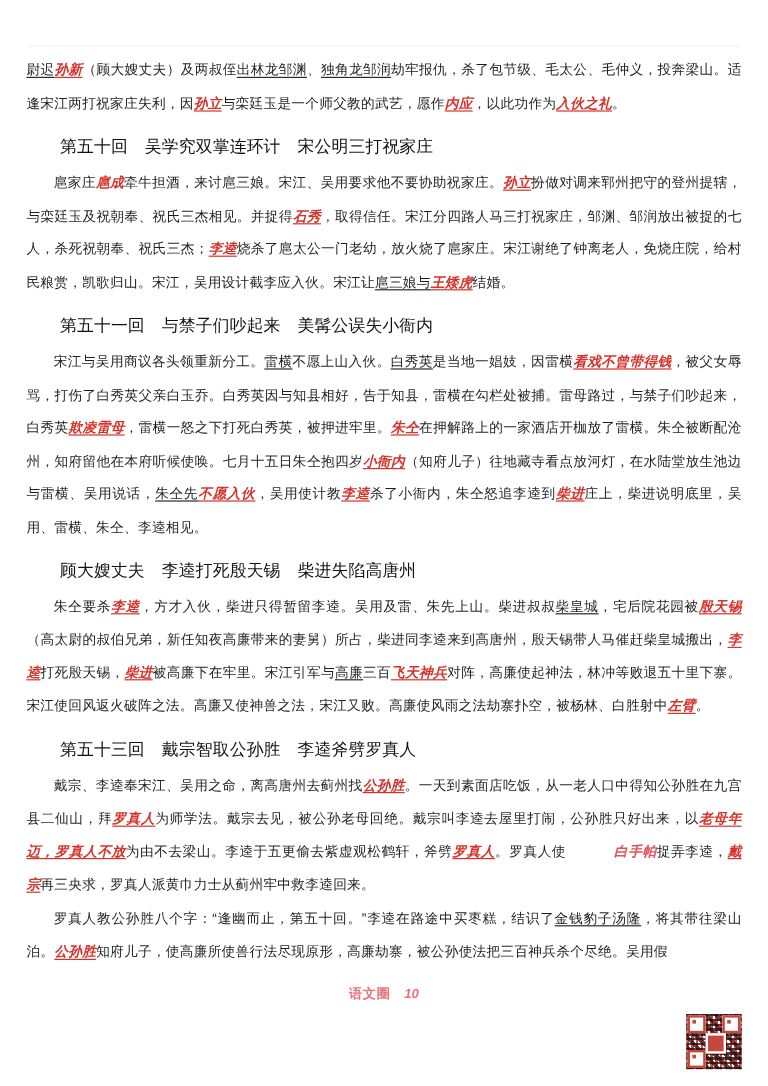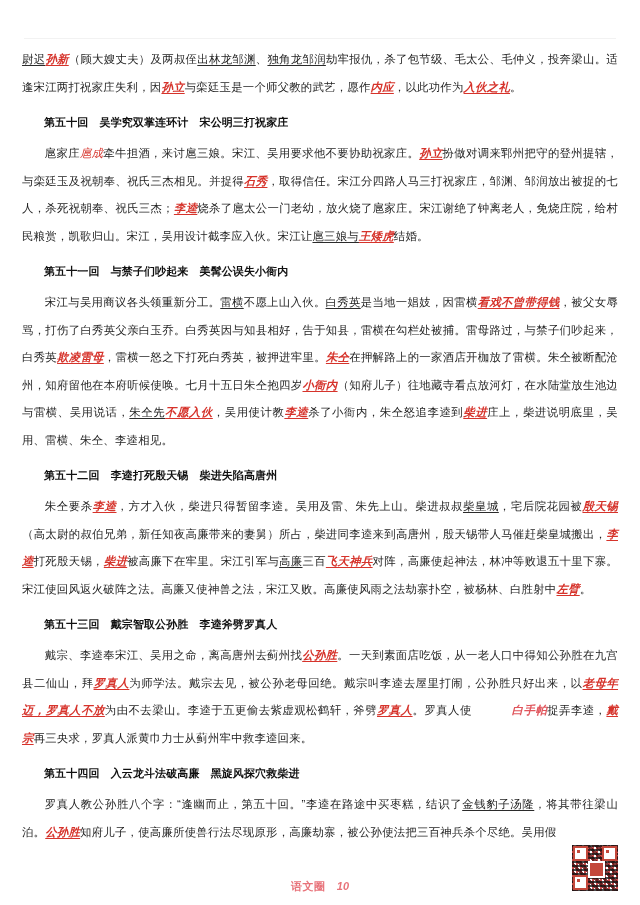--- a/index.html
+++ b/index.html
@@ -43,57 +43,57 @@
     color: #1f1f1f;
   }
   p.body-para {
     text-indent: 2em;
   }
   p.cont {
     text-indent: 0;
   }
   h2.chapter-heading {
     margin: 8px 0 4px 0;
-    font-size: 11px;
+    font-size: 14px;
     line-height: 27px;
-    font-weight: bold;
+    font-weight: normal;
     color: #111111;
     text-indent: 2em;
     letter-spacing: 0.01em;
   }
   
   .u {
     text-decoration: underline;
     text-decoration-color: #2b2b2b;
     text-underline-offset: 2px;
   }
   .r {
     color: #d6332b;
-    font-weight: normal;
+    font-weight: bold;
     font-style: italic;
   }
   .ru {
     color: #d6332b;
     font-weight: bold;
     font-style: italic;
     text-decoration: underline;
     text-decoration-color: #d6332b;
     text-underline-offset: 2px;
   }
   .rp {
     color: #e0555c;
     font-weight: bold;
     font-style: italic;
     padding-left: 40px;
   }
   .footer {
     position: absolute;
     left: 0;
     right: 0;
-    top: 876px;
+    top: 819px;
     text-align: center;
   }
   .footer-brand {
     display: inline-block;
     color: #e8737a;
     font-size: 11px;
     font-weight: bold;
     letter-spacing: 0.5px;
   }
   .footer-page {
@@ -151,25 +151,24 @@
 <div class="page">
 
   <div class="top-rule"></div>
 
   <div class="content">
       <p class="body-para cont"><span class="u">尉迟</span><span class="ru">孙新</span><span>（顾大嫂丈夫）及两叔侄</span><span class="u">出林龙邹渊</span><span>、</span><span class="u">独角龙邹润</span><span>劫牢报仇，杀了包节级、毛太公、毛仲义，投奔梁山。适逢宋江两打祝家庄失利，因</span><span class="ru">孙立</span><span>与栾廷玉是一个师父教的武艺，愿作</span><span class="ru">内应</span><span>，以此功作为</span><span class="ru">入伙之礼</span><span>。</span></p>
       <h2 class="chapter-heading">第五十回　吴学究双掌连环计　宋公明三打祝家庄</h2>
       <p class="body-para"><span>扈家庄</span><span class="r">扈成</span><span>牵牛担酒，来讨扈三娘。宋江、吴用要求他不要协助祝家庄。</span><span class="ru">孙立</span><span>扮做对调来郓州把守的登州提辖，与栾廷玉及祝朝奉、祝氏三杰相见。并捉得</span><span class="ru">石秀</span><span>，取得信任。宋江分四路人马三打祝家庄，邹渊、邹润放出被捉的七人，杀死祝朝奉、祝氏三杰；</span><span class="ru">李逵</span><span>烧杀了扈太公一门老幼，放火烧了扈家庄。宋江谢绝了钟离老人，免烧庄院，给村民粮赏，凯歌归山。宋江，吴用设计截李应入伙。宋江让</span><span class="u">扈三娘与</span><span class="ru">王矮虎</span><span>结婚。</span></p>
       <h2 class="chapter-heading">第五十一回　与禁子们吵起来　美髯公误失小衙内</h2>
       <p class="body-para"><span>宋江与吴用商议各头领重新分工。</span><span class="u">雷横</span><span>不愿上山入伙。</span><span class="u">白秀英</span><span>是当地一娼妓，因雷横</span><span class="ru">看戏不曾带得钱</span><span>，被父女辱骂，打伤了白秀英父亲白玉乔。白秀英因与知县相好，告于知县，雷横在勾栏处被捕。雷母路过，与禁子们吵起来，白秀英</span><span class="ru">欺凌雷母</span><span>，雷横一怒之下打死白秀英，被押进牢里。</span><span class="ru">朱仝</span><span>在押解路上的一家酒店开枷放了雷横。朱仝被断配沧州，知府留他在本府听候使唤。七月十五日朱仝抱四岁</span><span class="ru">小衙内</span><span>（知府儿子）往地藏寺看点放河灯，在水陆堂放生池边与雷横、吴用说话，</span><span class="u">朱仝先</span><span class="ru">不愿入伙</span><span>，吴用使计教</span><span class="ru">李逵</span><span>杀了小衙内，朱仝怒追李逵到</span><span class="ru">柴进</span><span>庄上，柴进说明底里，吴用、雷横、朱仝、李逵相见。</span></p>
-      <h2 class="chapter-heading">第五十二回　李逵打死殷天锡　柴进失陷高唐州</h2>
+      <h2 class="chapter-heading">顾大嫂丈夫　李逵打死殷天锡　柴进失陷高唐州</h2>
       <p class="body-para"><span>朱仝要杀</span><span class="ru">李逵</span><span>，方才入伙，柴进只得暂留李逵。吴用及雷、朱先上山。柴进叔叔</span><span class="u">柴皇城</span><span>，宅后院花园被</span><span class="ru">殷天锡</span><span>（高太尉的叔伯兄弟，新任知夜高廉带来的妻舅）所占，柴进同李逵来到高唐州，殷天锡带人马催赶柴皇城搬出，</span><span class="ru">李逵</span><span>打死殷天锡，</span><span class="ru">柴进</span><span>被高廉下在牢里。宋江引军与</span><span class="u">高廉</span><span>三百</span><span class="ru">飞天神兵</span><span>对阵，高廉使起神法，林冲等败退五十里下寨。宋江使回风返火破阵之法。高廉又使神兽之法，宋江又败。高廉使风雨之法劫寨扑空，被杨林、白胜射中</span><span class="ru">左臂</span><span>。</span></p>
       <h2 class="chapter-heading">第五十三回　戴宗智取公孙胜　李逵斧劈罗真人</h2>
       <p class="body-para"><span>戴宗、李逵奉宋江、吴用之命，离高唐州去蓟州找</span><span class="ru">公孙胜</span><span>。一天到素面店吃饭，从一老人口中得知公孙胜在九宫县二仙山，拜</span><span class="ru">罗真人</span><span>为师学法。戴宗去见，被公孙老母回绝。戴宗叫李逵去屋里打闹，公孙胜只好出来，以</span><span class="ru">老母年迈，罗真人不放</span><span>为由不去梁山。李逵于五更偷去紫虚观松鹤轩，斧劈</span><span class="ru">罗真人</span><span>。罗真人使</span><span class="rp">白手帕</span><span>捉弄李逵，</span><span class="ru">戴宗</span><span>再三央求，罗真人派黄巾力士从蓟州牢中救李逵回来。</span></p>
-      <h2 class="chapter-heading">第五十四回　入云龙斗法破高廉　黑旋风探穴救柴进</h2>
       <p class="body-para"><span>罗真人教公孙胜八个字：“逢幽而止，第五十回。”李逵在路途中买枣糕，结识了</span><span class="u">金钱豹子汤隆</span><span>，将其带往梁山泊。</span><span class="ru">公孙胜</span><span>知府儿子，使高廉所使兽行法尽现原形，高廉劫寨，被公孙使法把三百神兵杀个尽绝。吴用假</span></p>
     </div>
 
   <div class="footer">
     <span class="footer-brand">语文圈</span>
     <span class="footer-page">10</span>
   </div>
 
   <div class="qr">
     <span class="qr-eye tl"></span>

